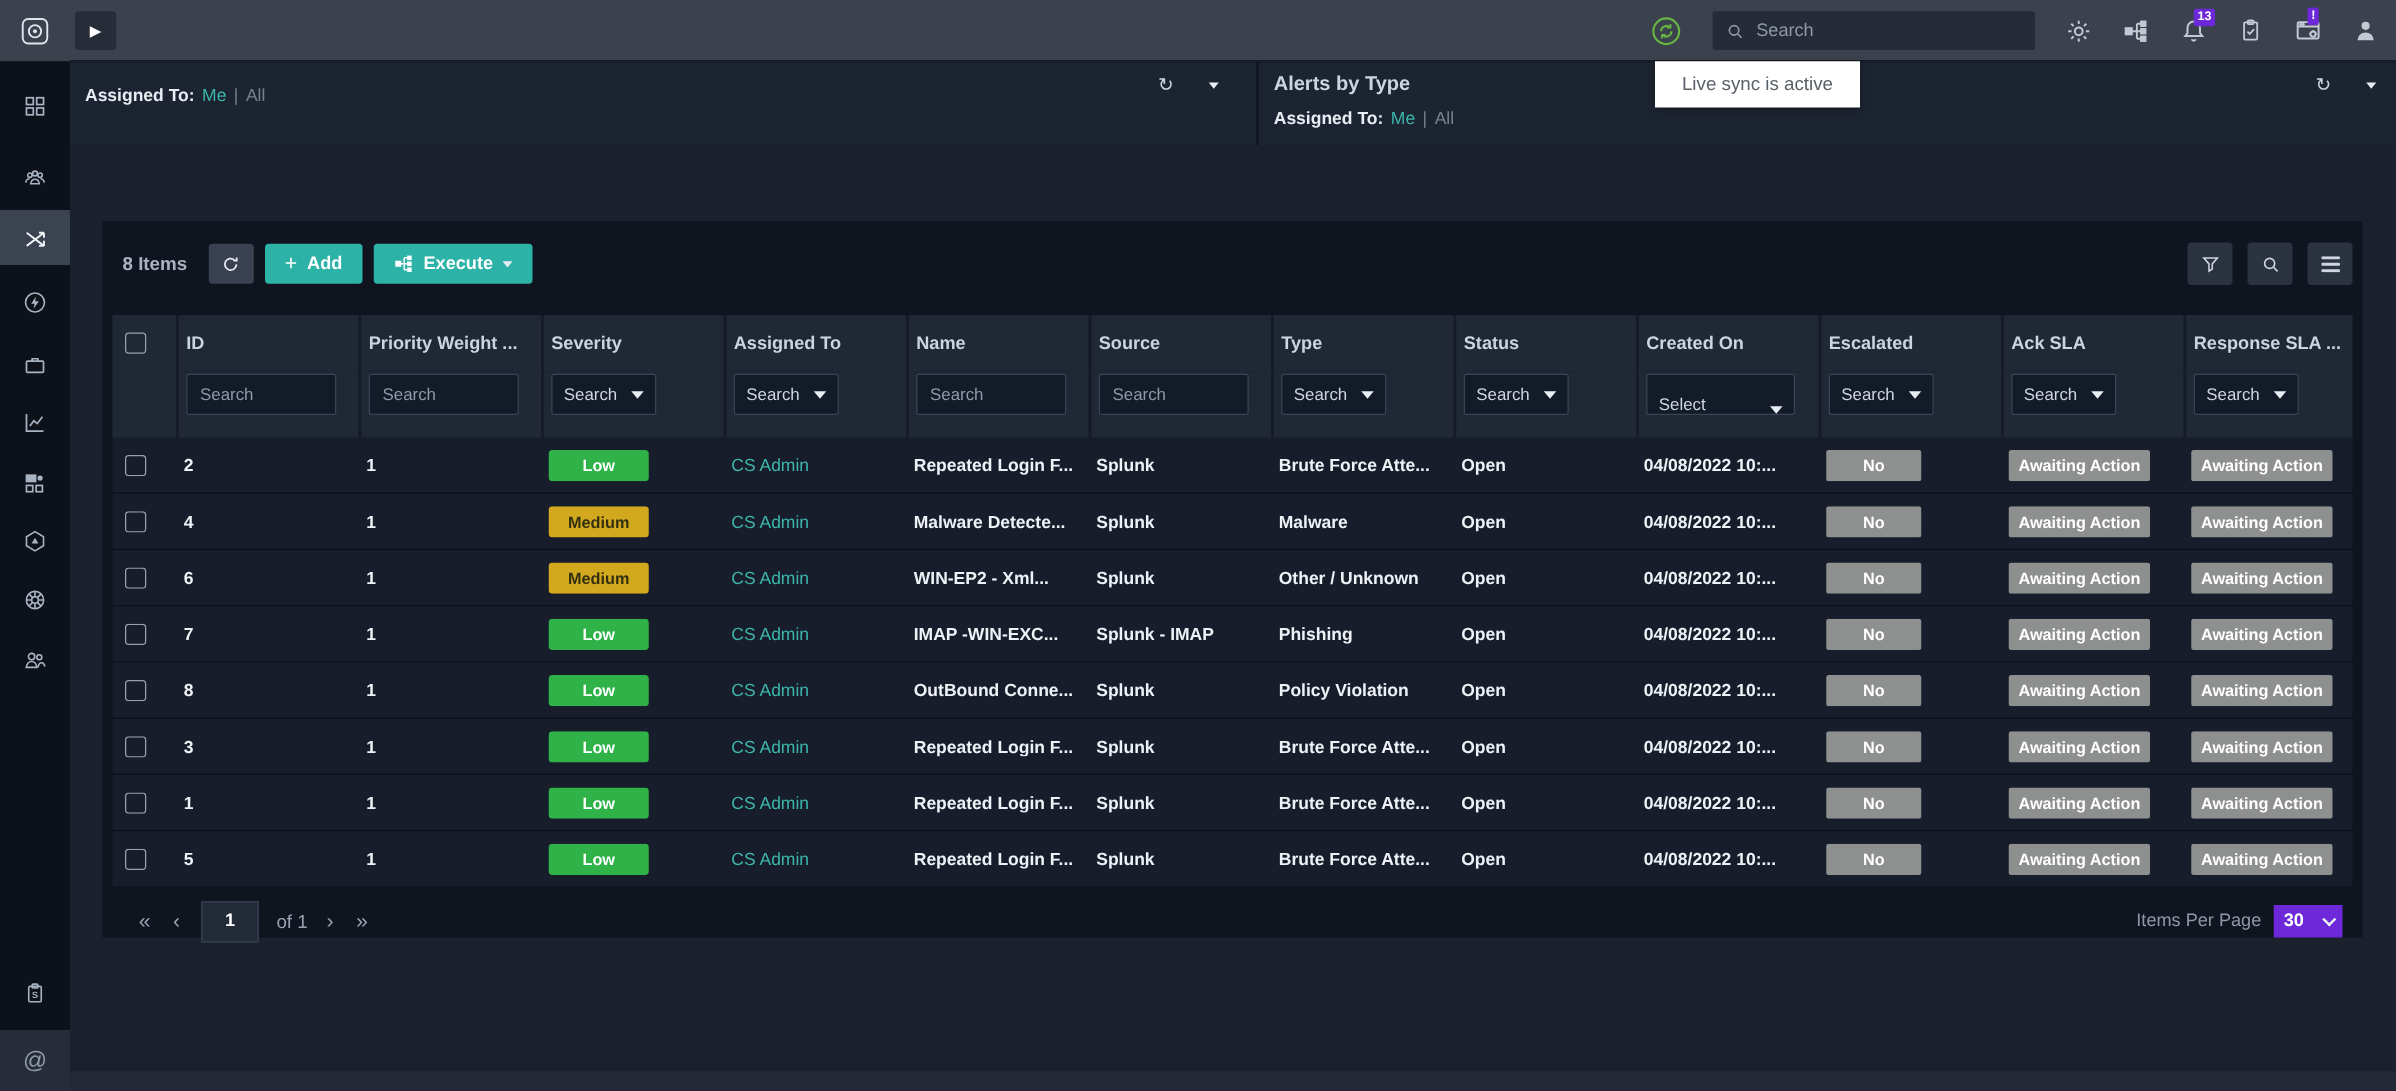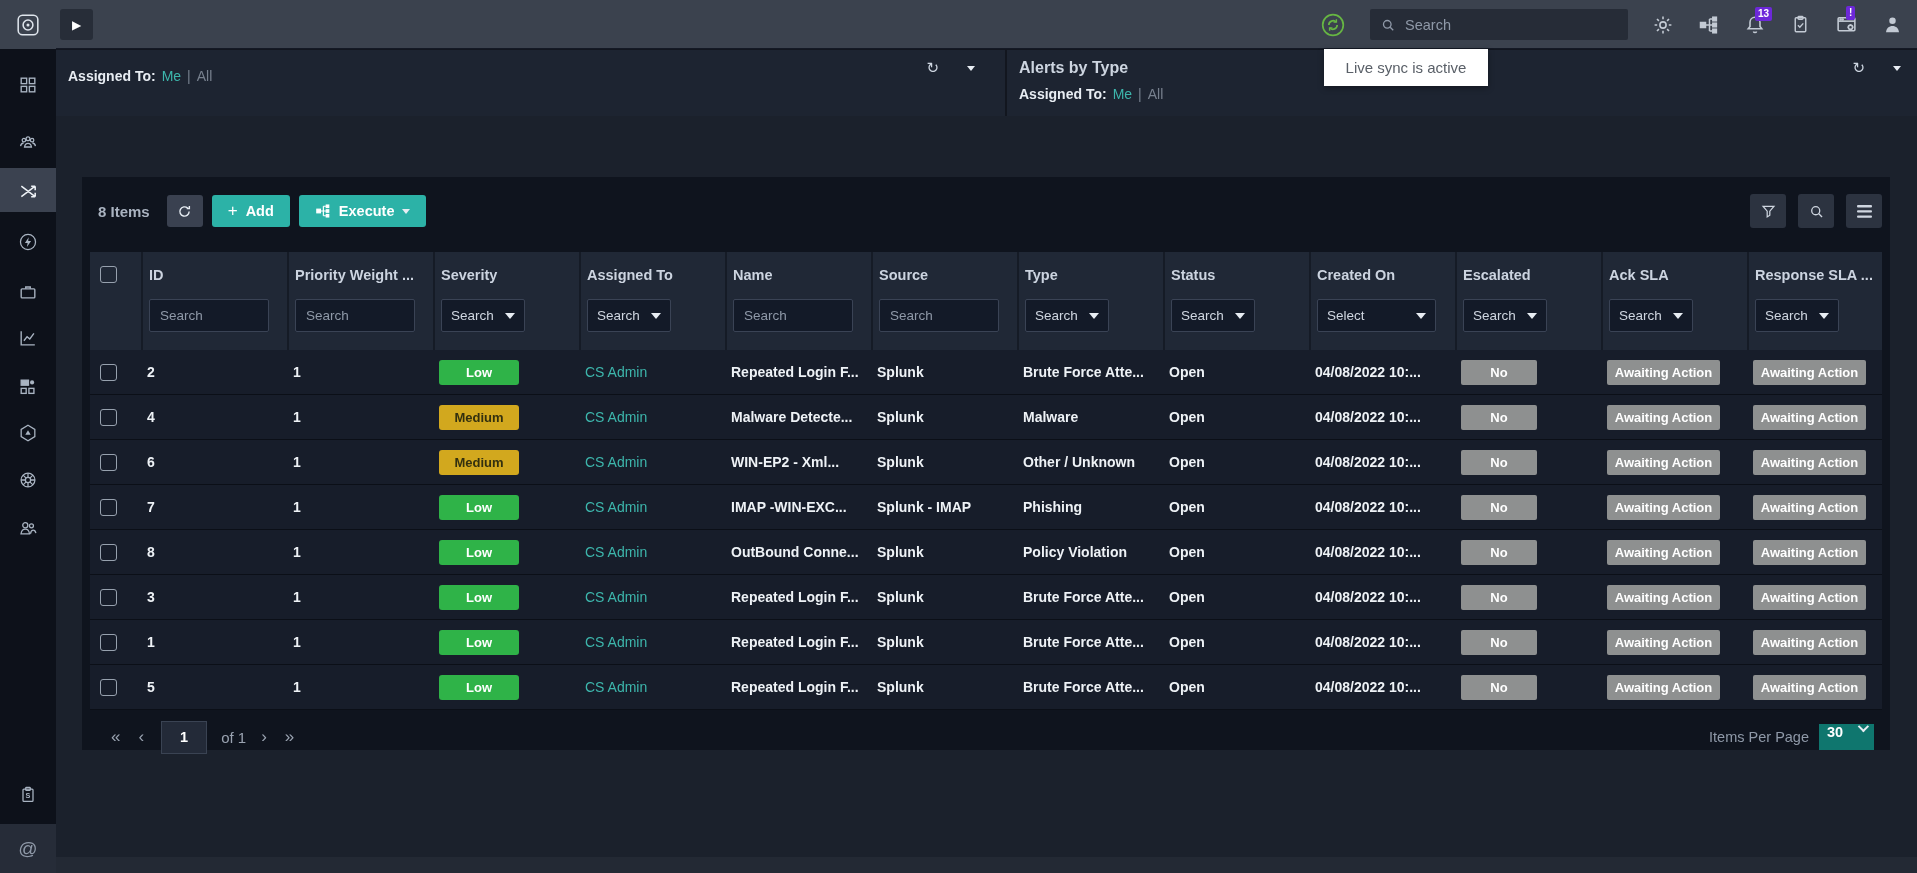--- a/index.html
+++ b/index.html
@@ -66,42 +66,42 @@
   .thead-block { background:#151b26; }
   .thead-row { height:45px; align-items:center; }
   .tfilter-row { height:53px; align-items:start; }
   .hcell, .fcell { height:100%; background:#202836; display:flex; align-items:center; padding-left:6px; border-left:2px solid #151b26; overflow:hidden; }
   .hcell:first-child, .fcell:first-child { border-left:none; }
   .hcell { font-size:14.5px; font-weight:bold; color:#ccd4e0; white-space:nowrap; cursor:pointer; }
   .fcell { align-items:flex-start; padding-top:2px; }
   .fcell input { width:120px; height:33px; background:#131a28; border:1px solid #3a4355; border-radius:2px; color:#cfd6e0; font-size:13.5px; padding:0 10px; font-family:"Liberation Sans",sans-serif; }
   .fcell input::placeholder { color:#8f99a8; }
   .fselect { width:84px; height:33px; background:#131a28; border:1px solid #3a4355; border-radius:2px; color:#cfd6e0; font-size:13.5px; display:flex; align-items:center; justify-content:space-between; padding:0 9px; cursor:pointer; }
-  .fselect.wide { width:119px; }
+  .fselect.wide { width:119px;align-items:flex-end; }
   .caret { width:0; height:0; border-left:5px solid transparent; border-right:5px solid transparent; border-top:6px solid #e8edf3; display:inline-block; }
   .caret.sm { border-left-width:4px; border-right-width:4px; border-top-width:5px; }
   .tbody .trow { height:45px; background:#171d2a; border-bottom:1px solid #0b0f17; align-items:center; }
   .cell { padding-left:6px; overflow:hidden; white-space:nowrap; display:flex; align-items:center; }
   .cell-txt { font-size:14px; font-weight:bold; color:#eef2f6; }
   .cell-link { font-size:14px; color:#3db6ac; cursor:pointer; }
   .cb { width:17px; height:17px; border:1.5px solid #97a1ae; border-radius:3px; background:transparent; margin-left:4px; cursor:pointer; }
   .badge { display:inline-flex; align-items:center; justify-content:center; height:25px; border-radius:3px; font-size:13px; font-weight:bold; }
   .sev-low { width:80px; background:#2fb348; color:#ffffff; }
   .sev-med { width:80px; background:#d2a81e; color:#33300f; }
   .badge.gray { width:113px; background:#8e9090; color:#ffffff; border-radius:2px; }
   .badge.gray.sm { width:76px; }
 
   
   .pagi { display:flex; align-items:center; padding:0 16px 0 20px; margin-top:7px; height:40px; color:#9aa3b1; }
   .pg-btn { background:none; border:none; color:#9aa3b1; font-size:17px; cursor:pointer; padding:0 9px; font-family:"Liberation Sans",sans-serif; }
   .pg-box { width:46px; height:33px; background:#232a38; border:1px solid #3a4353; color:#ffffff; font-size:14.5px; font-weight:bold; display:flex; align-items:center; justify-content:center; margin:0 8px; }
   .pg-of { font-size:15px; margin:0 6px; }
   .pagi-right { margin-left:auto; display:flex; align-items:center; gap:10px; }
   .ipp-label { font-size:14.5px; color:#8f99a8; }
-  .ipp-select { width:55px; height:26px; background:#0f766e; color:#ffffff; font-size:14.5px; font-weight:bold; display:flex; align-items:flex-start; justify-content:space-between; padding:0 8px; cursor:pointer; }
+  .ipp-select { width:55px; height:26px; background:#6d28d9; color:#ffffff; font-size:14.5px; font-weight:bold; display:flex; align-items:center; justify-content:space-between; padding:12px 8px; cursor:pointer; }
   .chev-dn { width:8px; height:8px; border-right:2px solid #e8edf3; border-bottom:2px solid #e8edf3; transform:rotate(45deg) translateY(-2px); }
 
   .footer-strip { position:absolute; left:56px; bottom:0; right:0; height:16px; background:#232934; }
   svg { display:block; }
 </style>
 </head>
 <body>
 
 <div class="stage">
 

